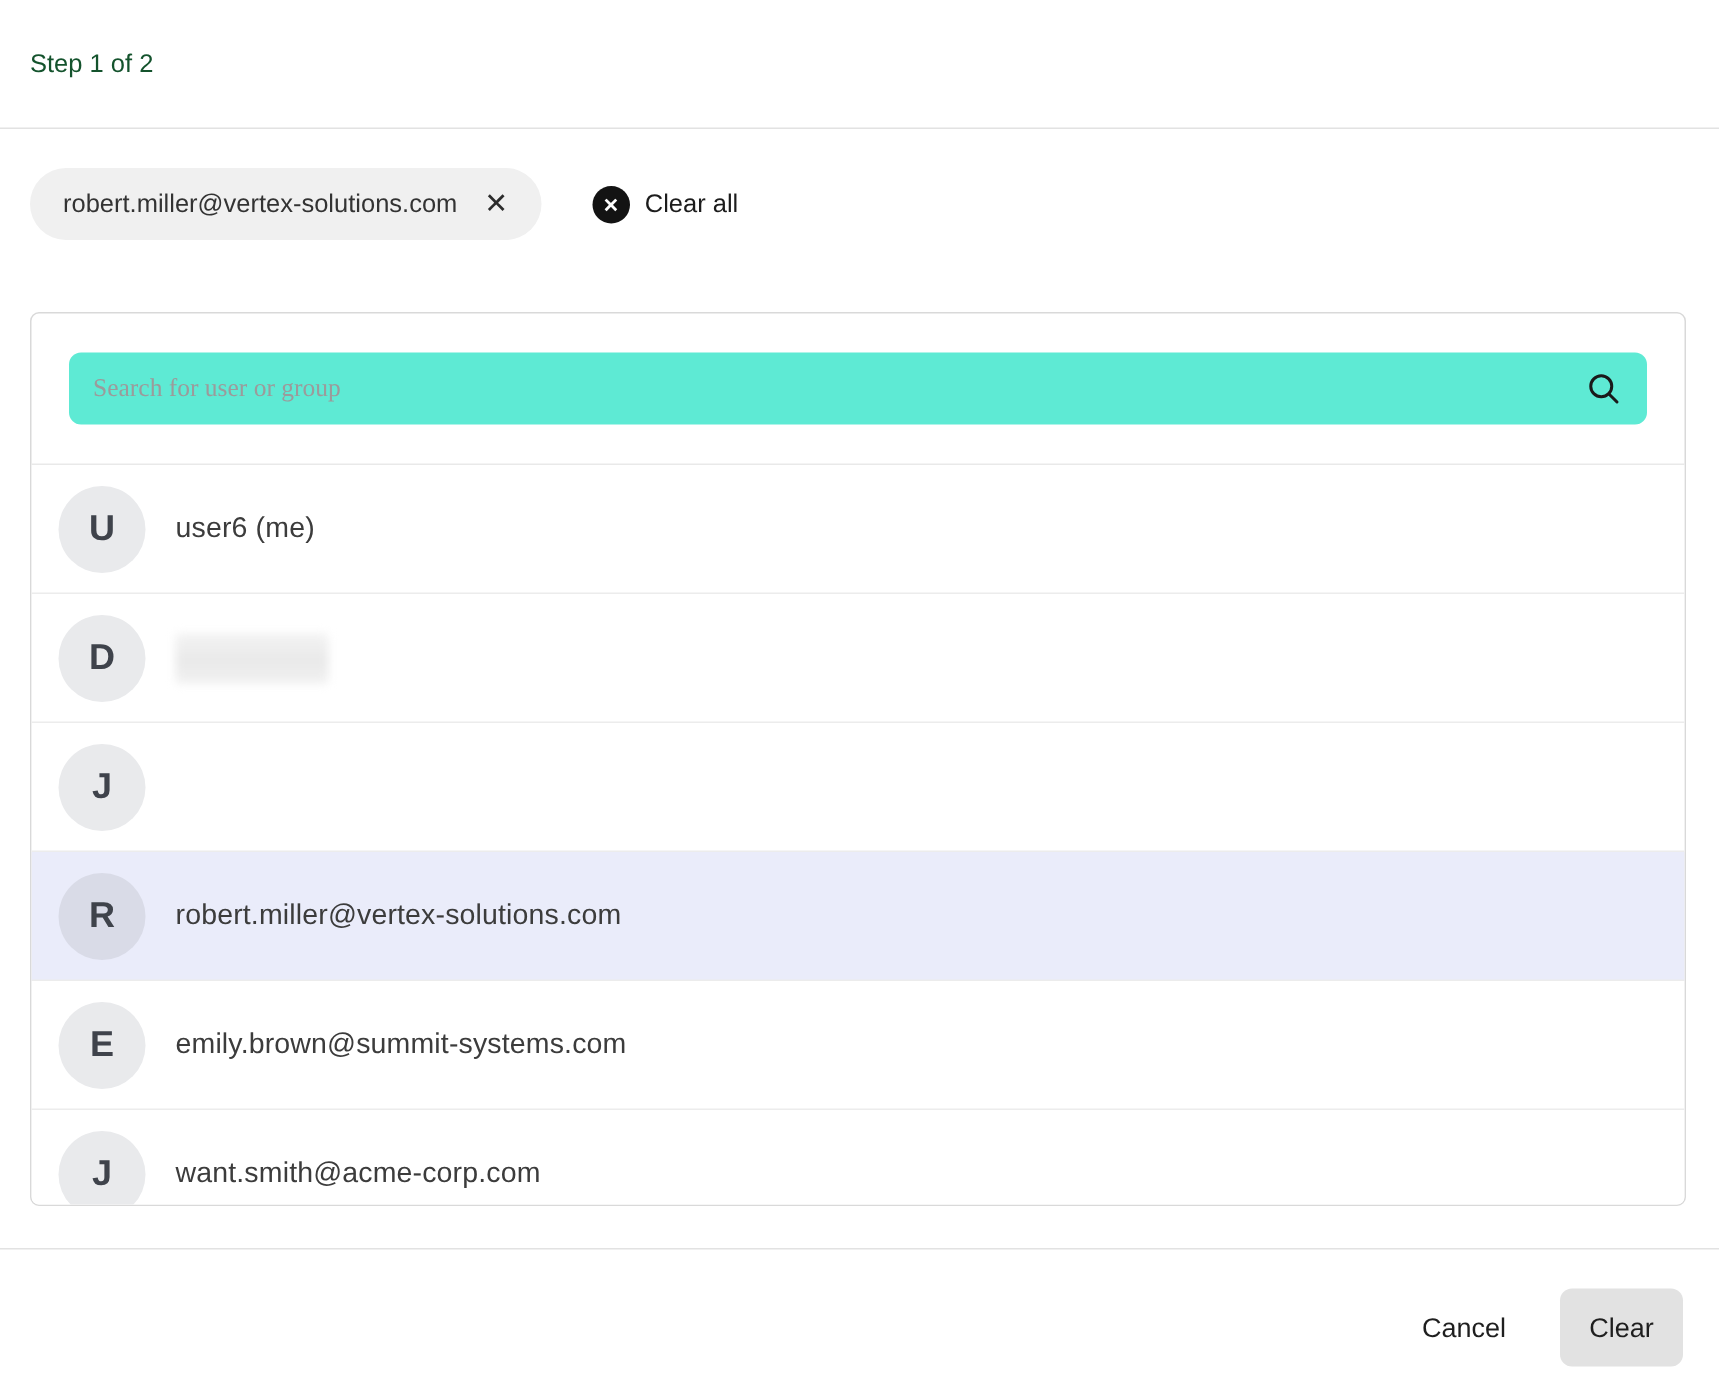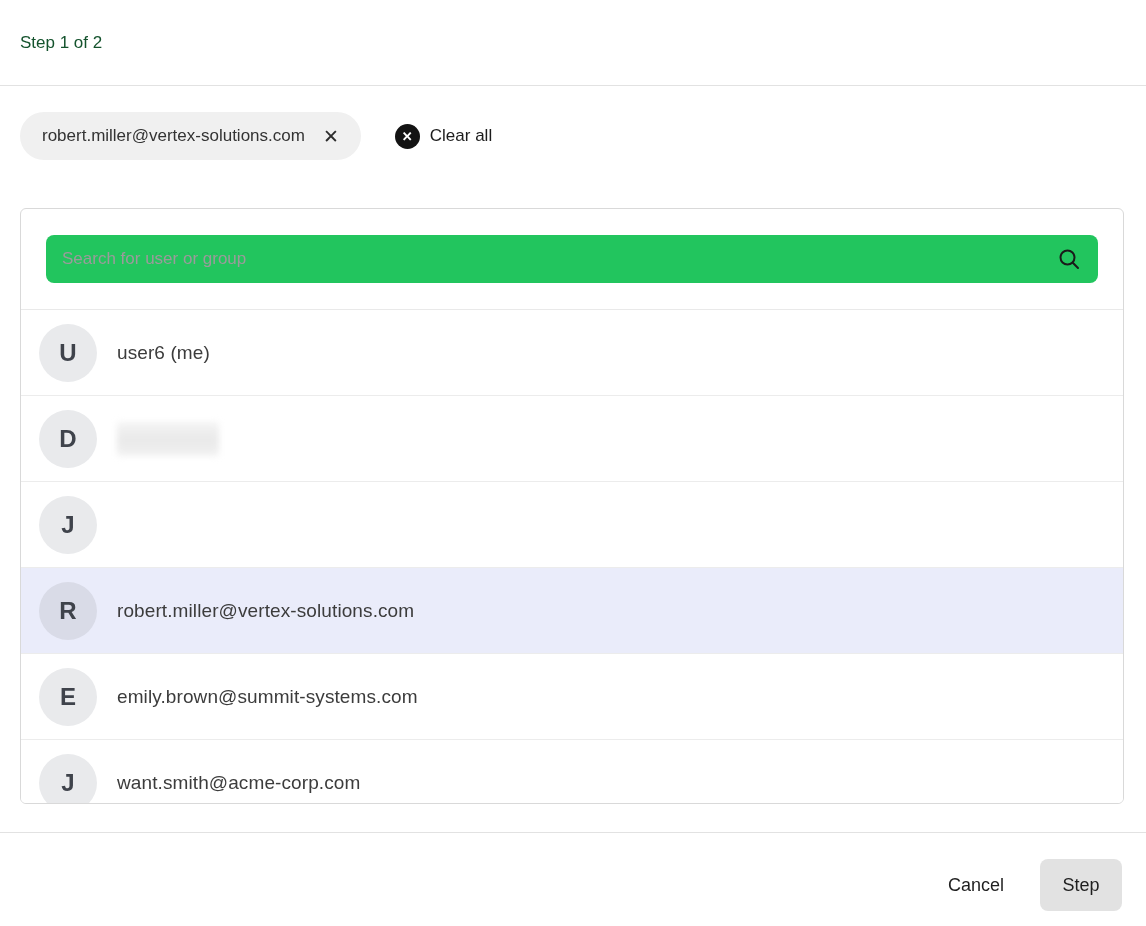--- a/index.html
+++ b/index.html
@@ -64,25 +64,25 @@
     overflow: hidden;
     background: #fff;
   }
   .search-area {
     padding: 26px 25px;
     border-bottom: 1px solid #e9e9e9;
     position: relative;
   }
   .search-input {
     width: 100%; height: 48px;
-    background: #22c55e;
+    background: #5eead4;
     border: none; border-radius: 8px;
     padding: 0 56px 0 16px;
     font-size: 17px; color: #333;
-    font-family: Liberation Sans, sans-serif;
+    font-family: Liberation Serif, serif;
     outline: none;
   }
   .search-input::placeholder { color: #9b9b9b; }
   .search-icon {
     position: absolute; right: 41px; top: 50%;
     transform: translateY(-50%);
     width: 26px; height: 26px;
     display: flex; align-items: center; justify-content: center;
     pointer-events: none;
   }
@@ -188,14 +188,14 @@
   </div>
       <div class="user-row">
     <span class="avatar">J</span>
     <span class="user-label">want.smith@acme-corp.com</span>
   </div>
     </div>
 </div>
 
 <footer class="dialog-footer">
   <button class="cancel-button">Cancel</button>
-  <button class="next-button">Step</button>
+  <button class="next-button">Clear</button>
 </footer>
 
 </body></html>

